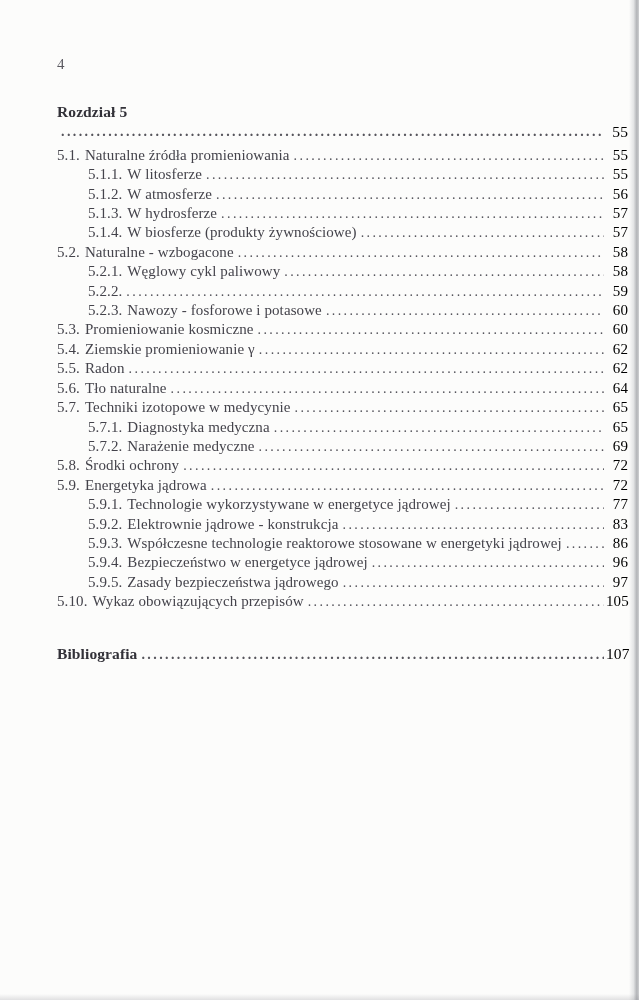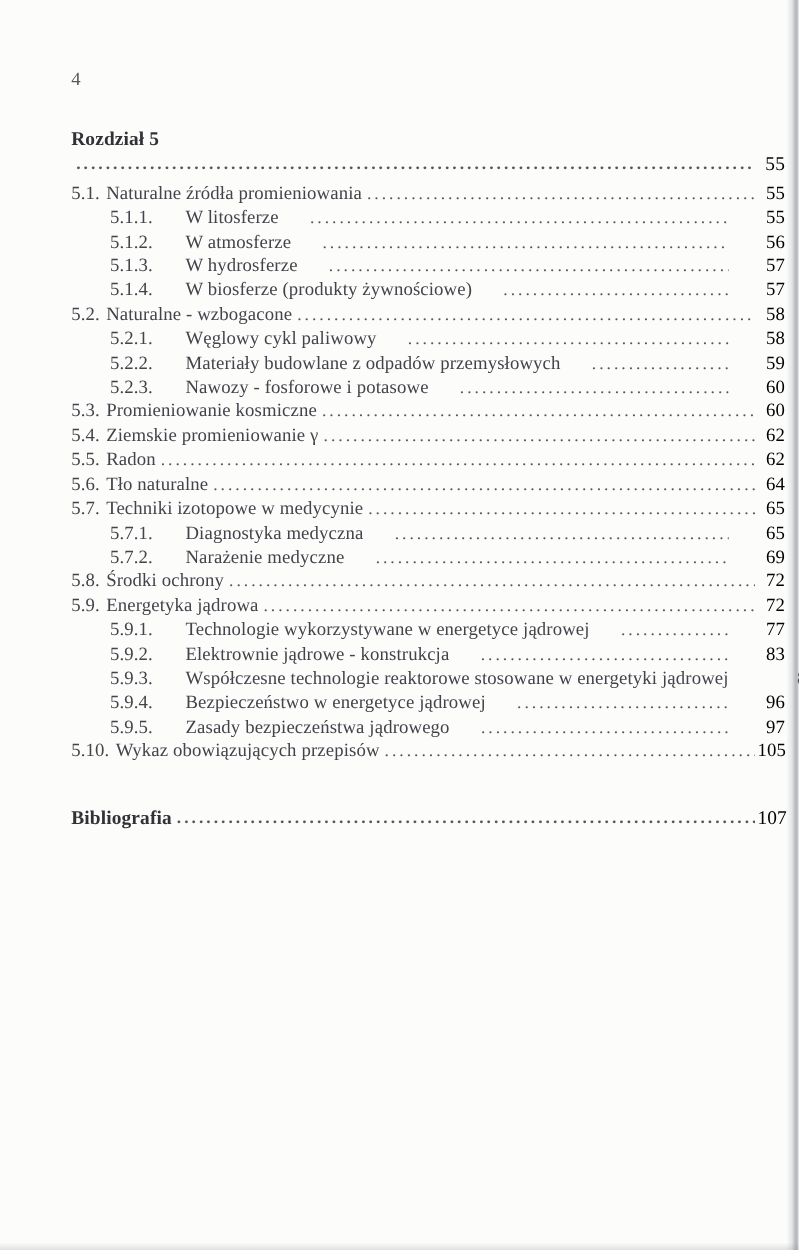--- a/index.html
+++ b/index.html
@@ -33,22 +33,22 @@
     position: absolute; left: 57px; top: 56px;
     font-size: 15px; color: #5a5960;
   }
   .toc {
     position: absolute; left: 57px; top: 102px;
     width: 571px;
     font-size: 15px; line-height: 19.4px;
     color: #44434b;
     letter-spacing: 0.1px;
   }
-  .row { display: flex; align-items: flex-end; }
-  .row.l2 { padding-left: 31px; gap: 21px; }
+  .row { display: flex; align-items: center; }
+  .row.l2 { padding-left: 31px; }
   .num { white-space: nowrap; }
   .lbl { margin-left: 5px; white-space: nowrap; }
   .leader {
     flex: 1 1 auto;
     overflow: hidden; white-space: nowrap;
     margin: 0 2px 0 4px;
     color: #56555c;
   }
   .leader::after {
     content: "................................................................................................................................................................................";
@@ -118,21 +118,20 @@
         <span class="pg">58</span>
       </div>
       <div class="row l2">
         <span class="num">5.2.1.</span>
         <span class="lbl">Węglowy cykl paliwowy</span>
         <span class="leader"></span>
         <span class="pg">58</span>
       </div>
       <div class="row l2">
         <span class="num">5.2.2.</span>
-        <span class="lbl">Materiały budowlane z odpadów przemysłowych</span>
         <span class="leader"></span>
         <span class="pg">59</span>
       </div>
       <div class="row l2">
         <span class="num">5.2.3.</span>
         <span class="lbl">Nawozy - fosforowe i potasowe</span>
         <span class="leader"></span>
         <span class="pg">60</span>
       </div>
       <div class="row l1">

